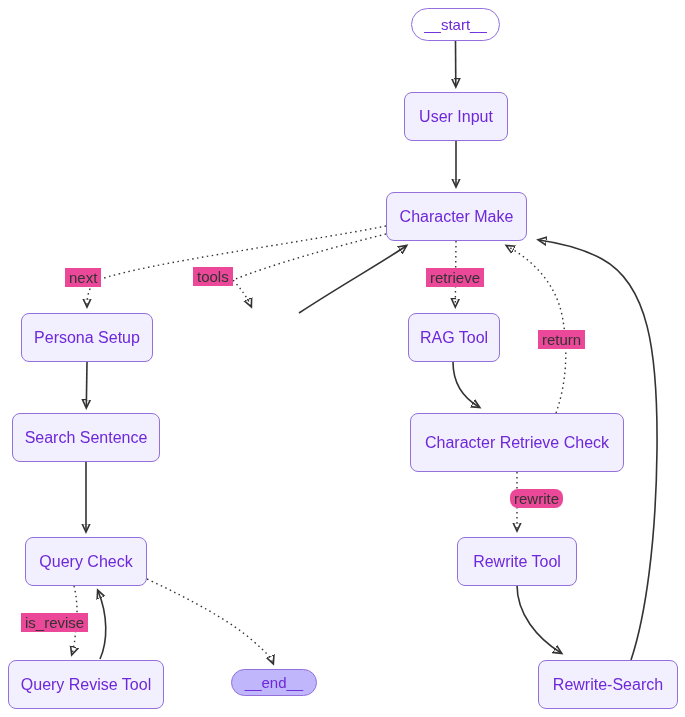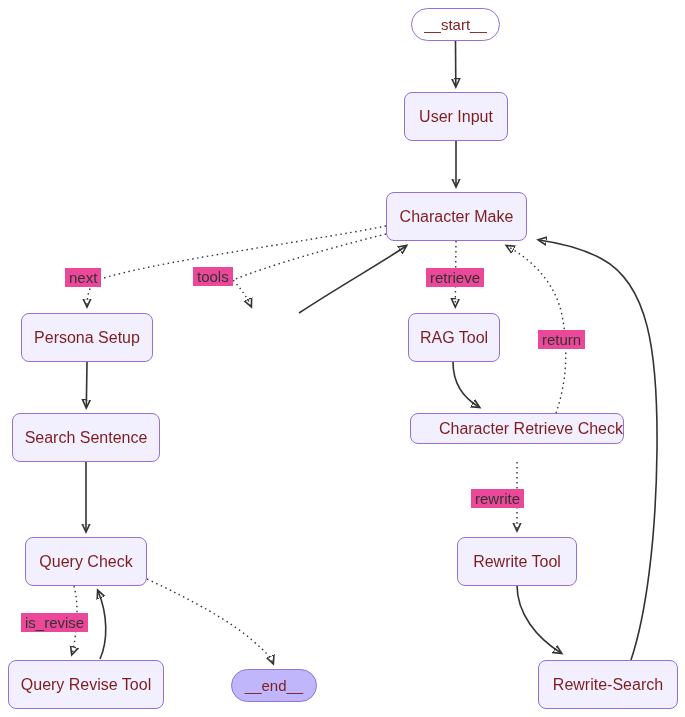--- a/index.html
+++ b/index.html
@@ -31,21 +31,21 @@
   }
   .node {
     position: absolute;
     box-sizing: border-box;
     background: #f2f0ff;
     border: 1px solid #9370DB;
     border-radius: 8px;
     display: flex;
     align-items: center;
     justify-content: center;
-    color: #7f1d1d;
+    color: #6d28d9;
     font-size: 16px;
     white-space: nowrap;
     z-index: 2;
   }
   .node.pill {
     border-radius: 17px;
   }
   .node.start-node {
     background: #ffffff;
     font-size: 15px;
@@ -113,44 +113,44 @@
 
 
   <div class="node" style="left:408px; top:313px; width:92px; height:49px;">
     <span>RAG Tool</span>
   </div>
 
   <div class="node" style="left:12px; top:413px; width:148px; height:49px;">
     <span>Search Sentence</span>
   </div>
 
-  <div class="node" style="left:410px; top:413px; width:214px; height:31px;justify-content:flex-end;">
+  <div class="node" style="left:410px; top:413px; width:214px; height:59px;">
     <span>Character Retrieve Check</span>
   </div>
 
   <div class="node" style="left:25px; top:537px; width:122px; height:49px;">
     <span>Query Check</span>
   </div>
 
   <div class="node" style="left:457px; top:537px; width:120px; height:49px;">
     <span>Rewrite Tool</span>
   </div>
 
   <div class="node" style="left:8px; top:660px; width:156px; height:49px;">
     <span>Query Revise Tool</span>
   </div>
 
-  <div class="node pill end-node" style="left:231px; top:669px; width:86px; height:33px;">
+  <div class="node pill end-node" style="left:231px; top:669px; width:86px; height:27px;">
     <span>__end__</span>
   </div>
 
   <div class="node" style="left:538px; top:660px; width:140px; height:49px;">
     <span>Rewrite-Search</span>
   </div>
 
   <div class="edge-label" style="left:65px; top:268px;">next</div>
   <div class="edge-label" style="left:193px; top:267px;">tools</div>
   <div class="edge-label" style="left:426px; top:268px;">retrieve</div>
   <div class="edge-label" style="left:538px; top:330px;">return</div>
-  <div class="edge-label" style="left:471px; top:489px;">rewrite</div>
+  <div class="edge-label" style="left:510px; top:489px;border-radius:8px;">rewrite</div>
   <div class="edge-label" style="left:21px; top:613px;">is_revise</div>
 
 </div>
 
 </body></html>

